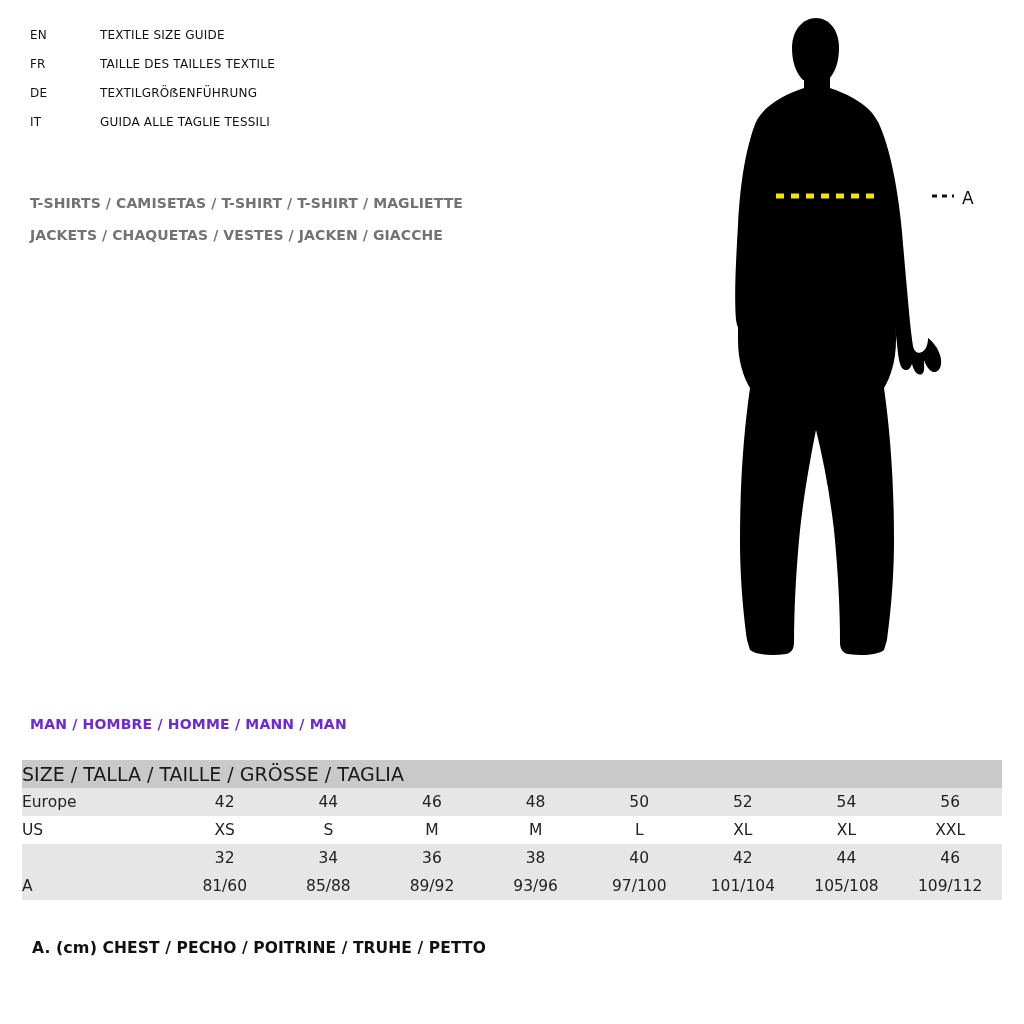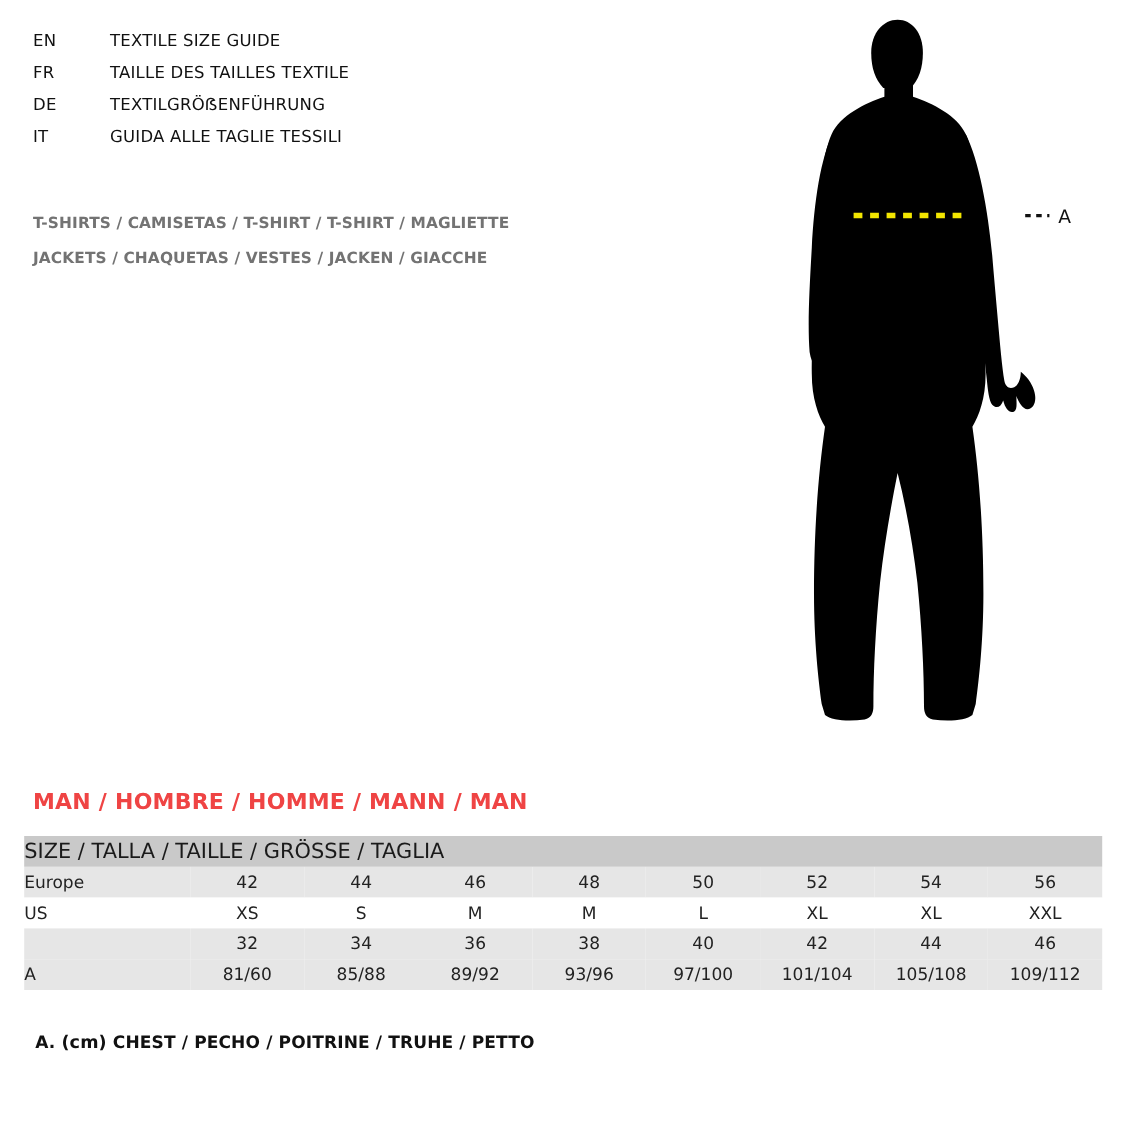--- a/index.html
+++ b/index.html
@@ -20,21 +20,21 @@
   .lang-block {
     position: absolute;
     left: 30px;
     top: 28px;
     width: 620px;
   }
   .lang-row {
     display: flex;
     align-items: baseline;
     height: 29px;
-    font-size: 15px;
+    font-size: 12px;
     letter-spacing: 0.2px;
   }
   .lang-code {
     width: 70px;
     flex: 0 0 70px;
     font-weight: 400;
     color: #111;
   }
   .lang-text {
     font-weight: 400;
@@ -72,23 +72,23 @@
     font-size: 17px;
     color: #111;
     font-weight: 400;
   }
 
   
   .section-title {
     position: absolute;
     left: 30px;
     top: 716px;
-    font-size: 20px;
-    font-weight: bold;
-    color: #ef4444;
+    font-size: 14px;
+    font-weight: bold;
+    color: #6d28d9;
     letter-spacing: 0.2px;
   }
 
   table.size-table {
     position: absolute;
     left: 22px;
     top: 760px;
     width: 980px;
     border-collapse: collapse;
     font-size: 15.5px;

